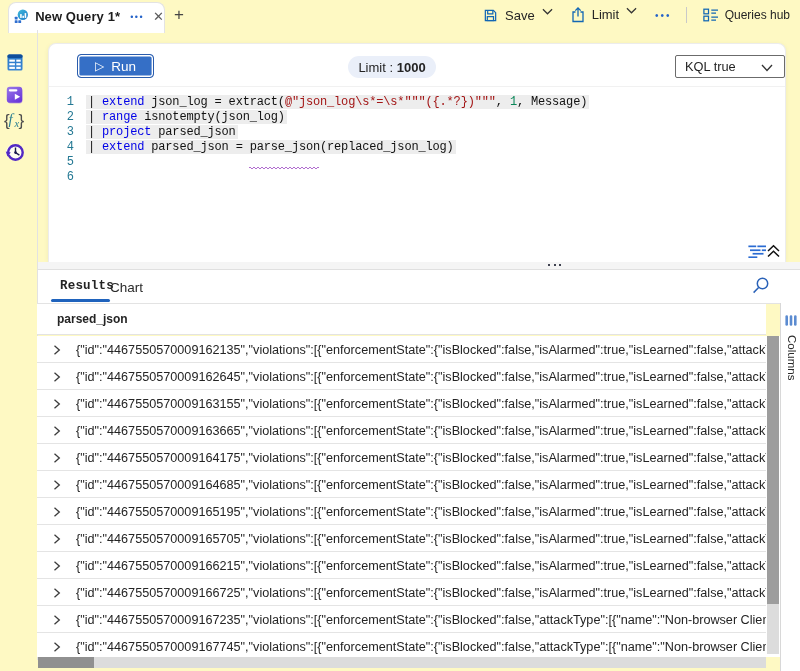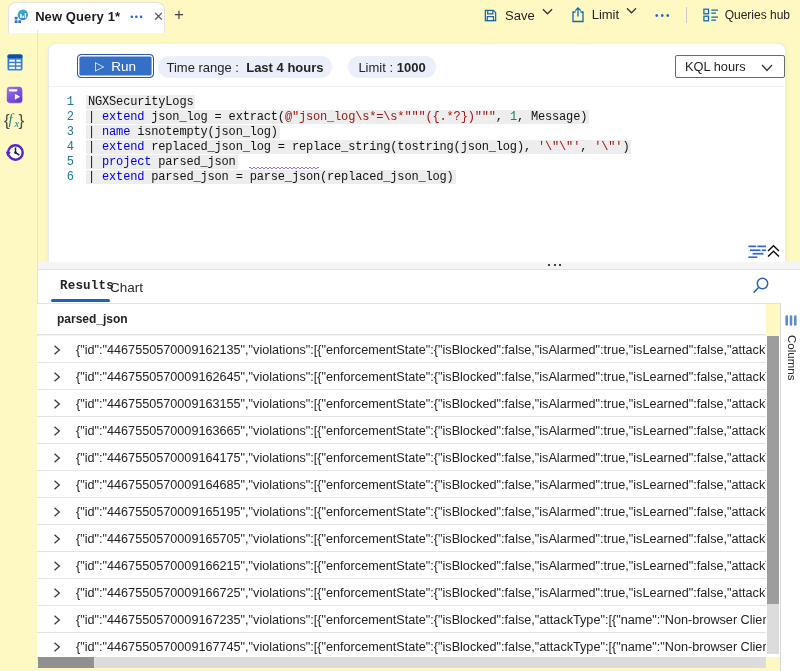--- a/index.html
+++ b/index.html
@@ -193,46 +193,41 @@
     <path d="M10.5 4.6 V9.7 L14.4 12.1" fill="none" stroke="#1a1a4e" stroke-width="1.4"></path>
     <circle cx="10.5" cy="9.6" r="1.3" fill="#1a1a4e"></circle>
   </svg>
 
   <div id="card" class="abs"></div>
   <div id="toolbar-sep" class="abs"></div>
   <div id="runbtn" class="abs">
       <span class="ply">▷</span>
       <span>Run</span>
     </div>
-  <div id="pill1" class="abs pill">
-      <span>Time range :&nbsp; <b>Last 4 hours</b></span>
-    </div>
   <div id="pill2" class="abs pill">
       <span>Limit : <b>1000</b></span>
     </div>
   <div id="kql" class="abs">
-      <span>KQL hours</span>
+      <span>KQL true</span>
     <svg width="12" height="8" viewBox="0 0 12 8" fill="none" stroke="#333" stroke-width="1.3">
         <path d="M1 1 L6 6.5 L11 1"></path>
       </svg>
   </div>
 
   <div id="gutter" class="abs">
       <div>1</div>
       <div>2</div>
       <div>3</div>
       <div>4</div>
       <div>5</div>
       <div>6</div>
     </div>
   <div id="code" class="abs">
-    <div class="ln"><span class="hl">NGXSecurityLogs</span></div>
     <div class="ln"><span class="hl">| <span class="kw">extend</span> json_log = extract(<span class="str">@"json_log\s*=\s*"""({.*?})"""</span>, <span class="num">1</span>, Message)</span></div>
-    <div class="ln"><span class="hl">| <span class="kw">name</span> isnotempty(json_log)</span></div>
-    <div class="ln"><span class="hl">| <span class="kw">extend</span> replaced_json_log = replace_string(tostring(json_log), <span class="str">'\"\"'</span>, <span class="str">'\"'</span>)</span></div>
+    <div class="ln"><span class="hl">| <span class="kw">range</span> isnotempty(json_log)</span></div>
     <div class="ln"><span class="hl">| <span class="kw">project</span> parsed_json</span></div>
     <div class="ln"><span class="hl">| <span class="kw">extend</span> parsed_json = <span class="sq">parse_json</span>(replaced_json_log)</span></div>
   </div>
 
   <svg class="abs" style="left:249px; top:165px;" width="71" height="4" viewBox="0 0 71 4" fill="none" stroke="#a85cc9" stroke-width="0.9">
     <path d="M0 3 Q1 1 2 3 T4 3 T6 3 T8 3 T10 3 T12 3 T14 3 T16 3 T18 3 T20 3 T22 3 T24 3 T26 3 T28 3 T30 3 T32 3 T34 3 T36 3 T38 3 T40 3 T42 3 T44 3 T46 3 T48 3 T50 3 T52 3 T54 3 T56 3 T58 3 T60 3 T62 3 T64 3 T66 3 T68 3 T70 3"></path>
   </svg>
   <svg id="fmticon" class="abs" width="19" height="13" viewBox="0 0 19 13" fill="#2a6bd2">
     <rect x="0.4" y="0.5" width="7.8" height="1.7"></rect>
     <rect x="9.4" y="0.5" width="8.6" height="1.7"></rect>

